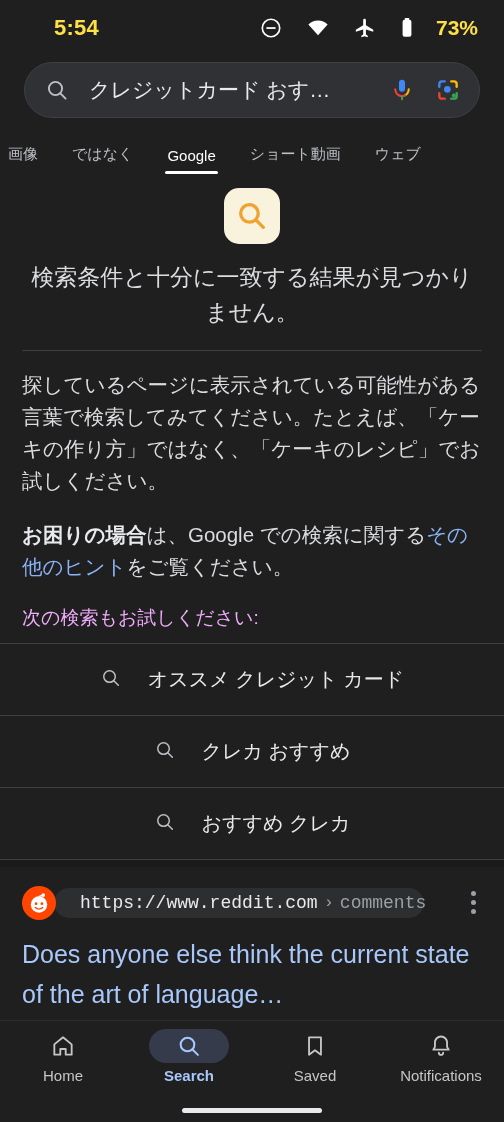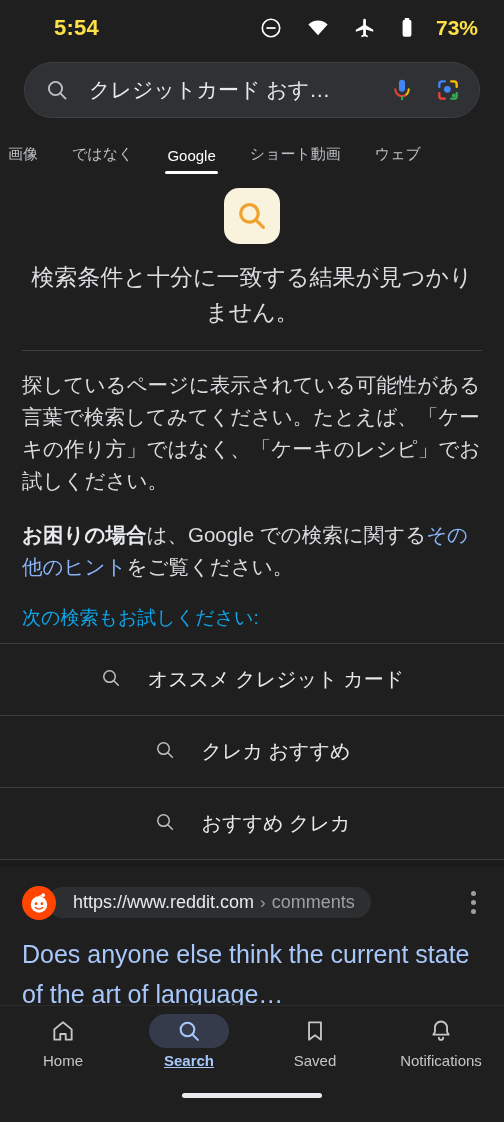--- a/index.html
+++ b/index.html
@@ -67,36 +67,36 @@
   .hr { height: 1px; background: #3c4043; margin: 20px 22px 0 22px; }
 
   .para {
     margin: 18px 18px 0 22px;
     color: #dadce0; font-size: 20.5px; line-height: 32px;
   }
   .para.sub { margin-top: 22px; }
   .b { font-weight: 700; color: #e8eaed; }
   .lnk { color: #8ab4f8; }
 
-  .try-label { margin: 22px 22px 0 22px; color: #0ea5e9; font-size: 19px; }
+  .try-label { margin: 22px 22px 0 22px; color: #f0abfc; font-size: 19px; }
 
   .suggestions { margin: 12px 0 0 0; }
   .sugg-row {
     display: flex; align-items: center; gap: 26px;
     padding: 0 10px; height: 72px;
     border-top: 1px solid #3c4043;
     justify-content: center;
   }
   .sugg-text { color: #e8eaed; font-size: 20px; }
 
   .section-divider { height: 8px; background: #1a1a1a; border-top: 1px solid #3c4043; }
 
   
   .result { padding: 18px 22px 0 22px; }
-  .result-head { display: flex; align-items: center; gap: 8px; }
+  .result-head { display: flex; align-items: center; gap: 15px; font-family: Liberation Mono, monospace; }
   .favicon {
     width: 34px; height: 34px; border-radius: 50%; background: #ff4500;
     display: flex; align-items: center; justify-content: center; flex: 0 0 auto;
     z-index: 2;
   }
   .url-chip {
     margin-left: -17px; padding: 5px 16px 5px 26px;
     background: #2d2e30; border-radius: 16px;
     display: flex; align-items: center; gap: 6px; max-width: 370px;
   }
@@ -105,34 +105,34 @@
   .url-path { color: #9aa0a6; font-size: 18px; white-space: nowrap; }
   .kebab { margin-left: auto; display: flex; flex-direction: column; gap: 4px; padding: 6px; }
   .kebab i { width: 5px; height: 5px; border-radius: 50%; background: #9aa0a6; display: block; }
 
   .result-title {
     margin-top: 14px; color: #a8c7fa; font-size: 25px; line-height: 40px;
   }
 
   
   .bottomnav {
-    position: absolute; left: 0; right: 0; bottom: 15px; height: 102px;
+    position: absolute; left: 0; right: 0; bottom: 0; height: 102px;
     background: #1f1f1f; border-top: 1px solid #2b2b2b;
     display: flex; align-items: flex-start; padding-top: 8px;
   }
   .nav-item {
     flex: 1; display: flex; flex-direction: column; align-items: center; gap: 4px;
   }
   .nav-pill {
     width: 80px; height: 34px; border-radius: 17px;
     display: flex; align-items: center; justify-content: center;
   }
   .nav-item.active .nav-pill { background: #353b4b; }
   .nav-label { font-size: 15px; color: #c4c7c5; }
-  .nav-item.active .nav-label { color: #a8c7fa; font-weight: 700; text-decoration: underline; }
+  .nav-item.active .nav-label { color: #a8c7fa; font-weight: 700; }
   .gesture-bar {
     position: absolute; bottom: 9px; left: 50%; transform: translateX(-50%);
     width: 140px; height: 5px; border-radius: 3px; background: #e8eaed;
   }
 </style>
 </head>
 <body>
 
 <div class="phone">
 

